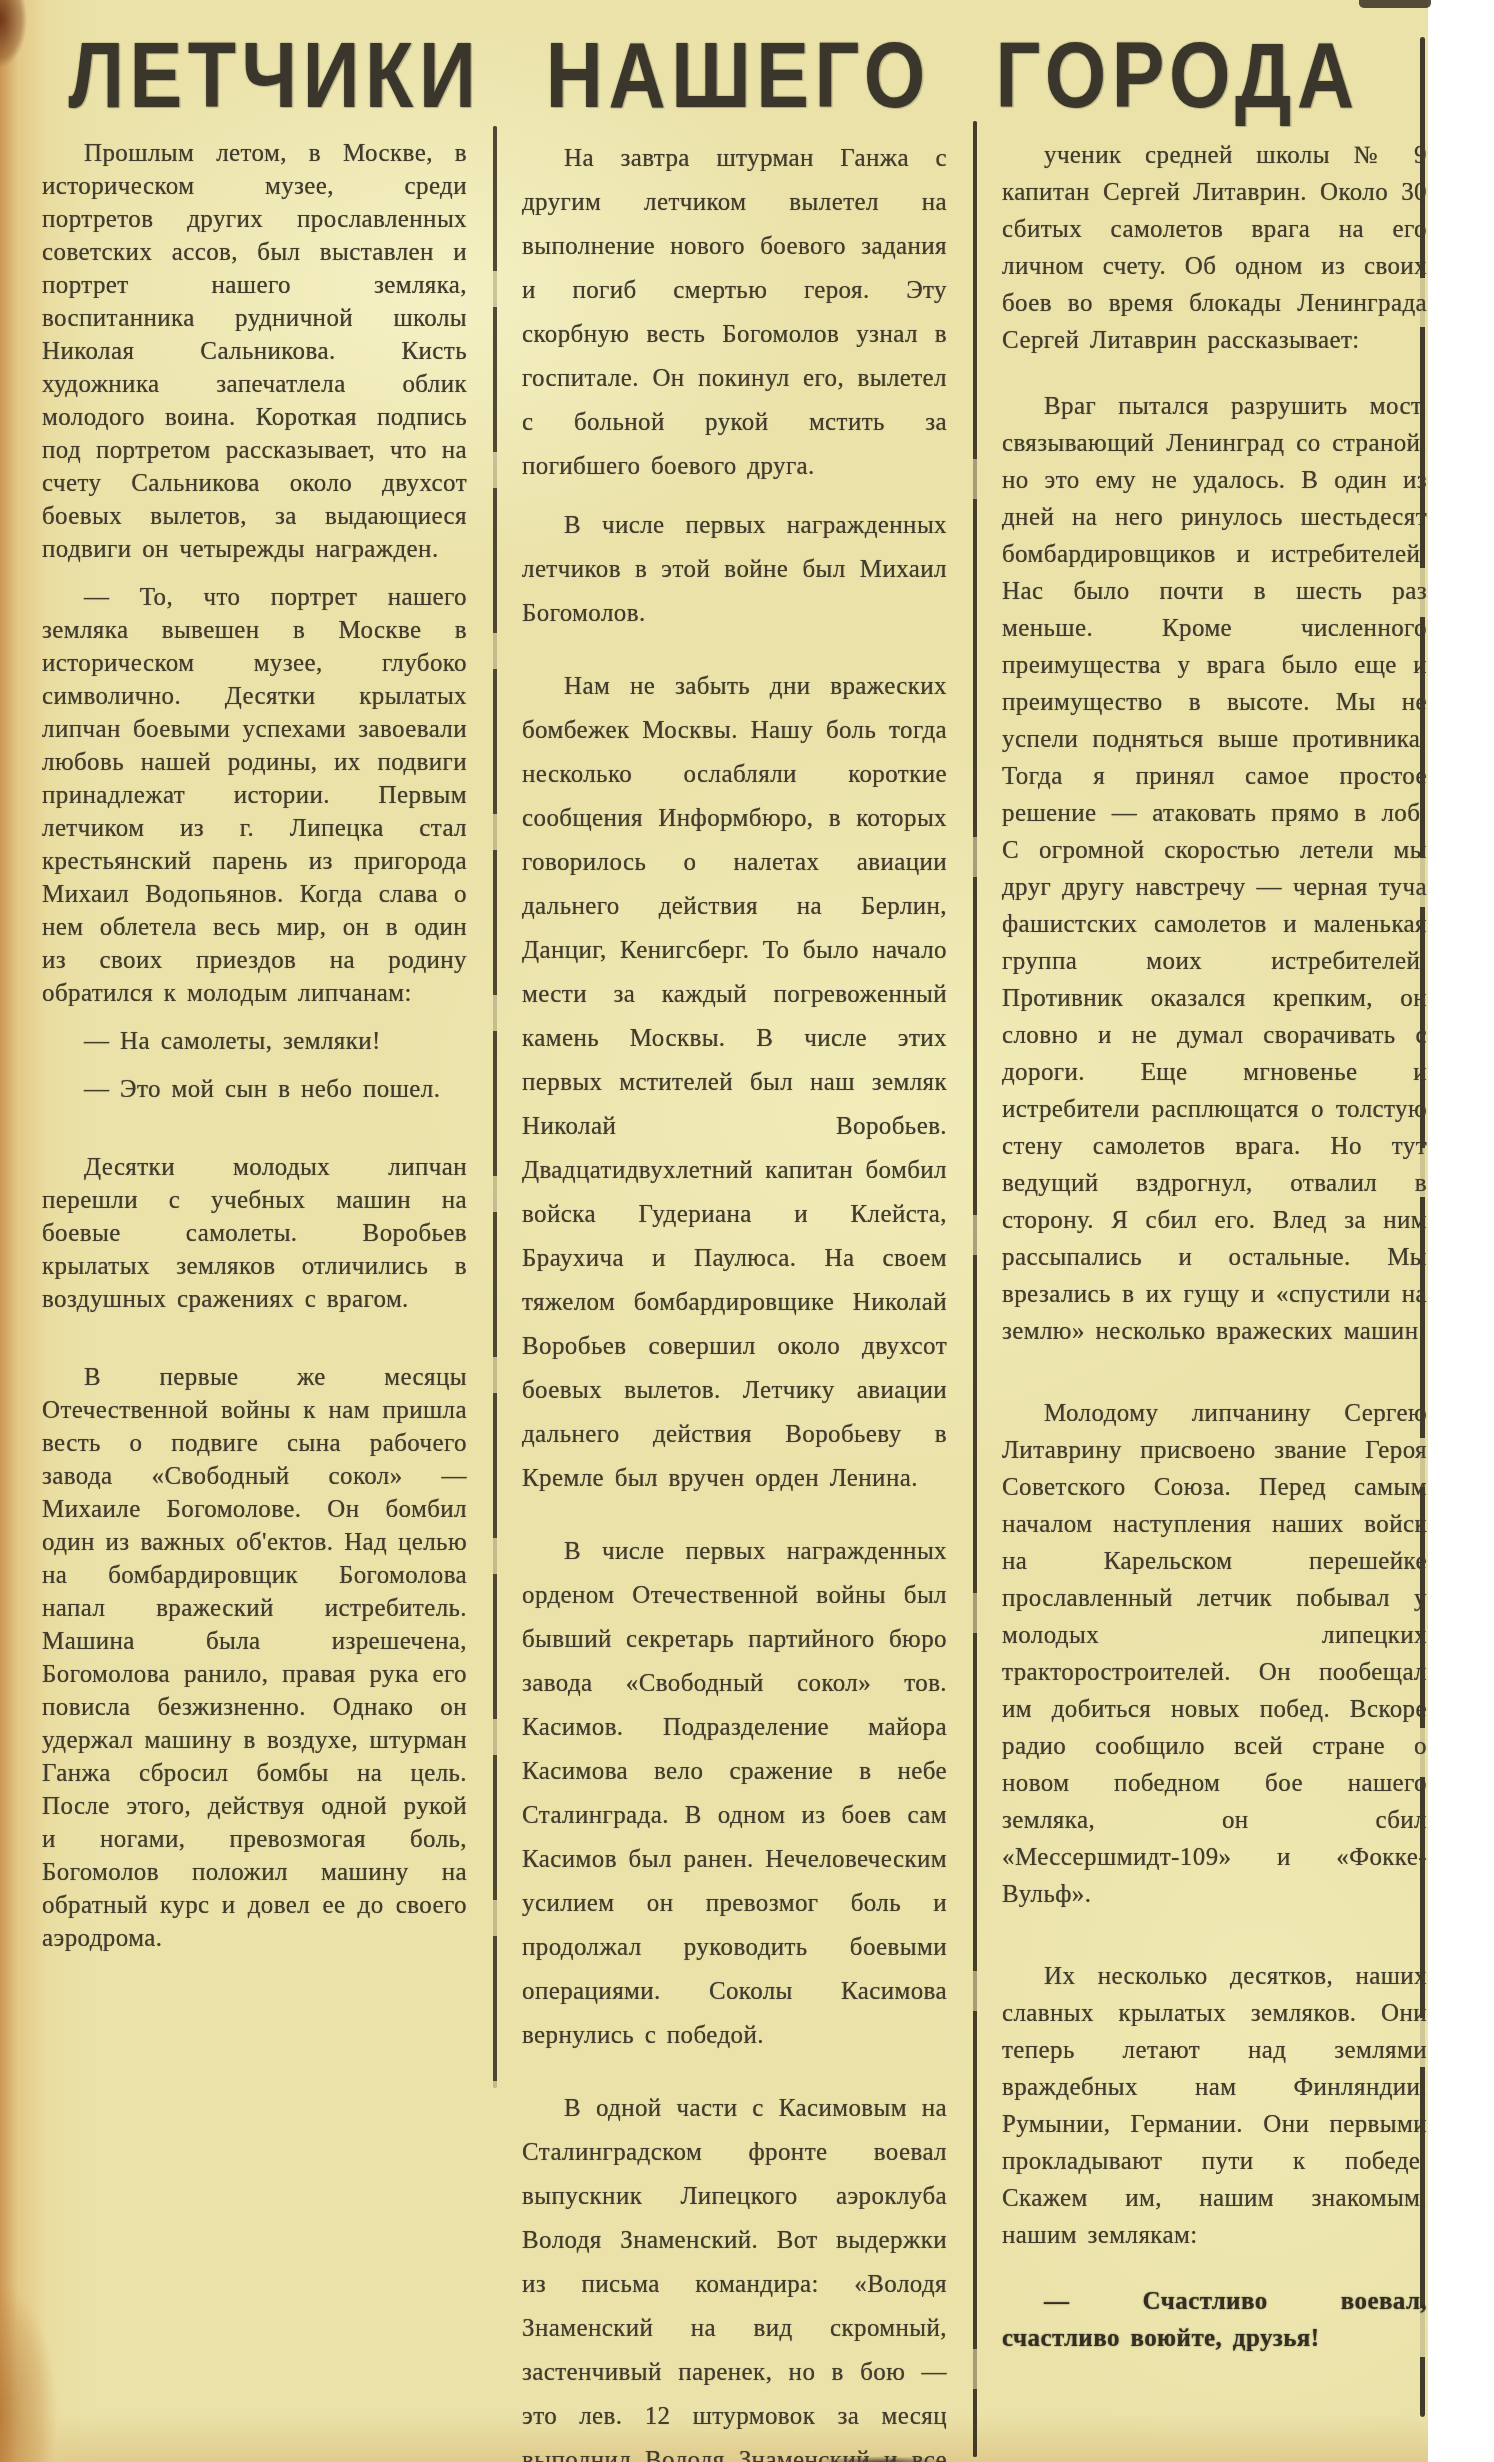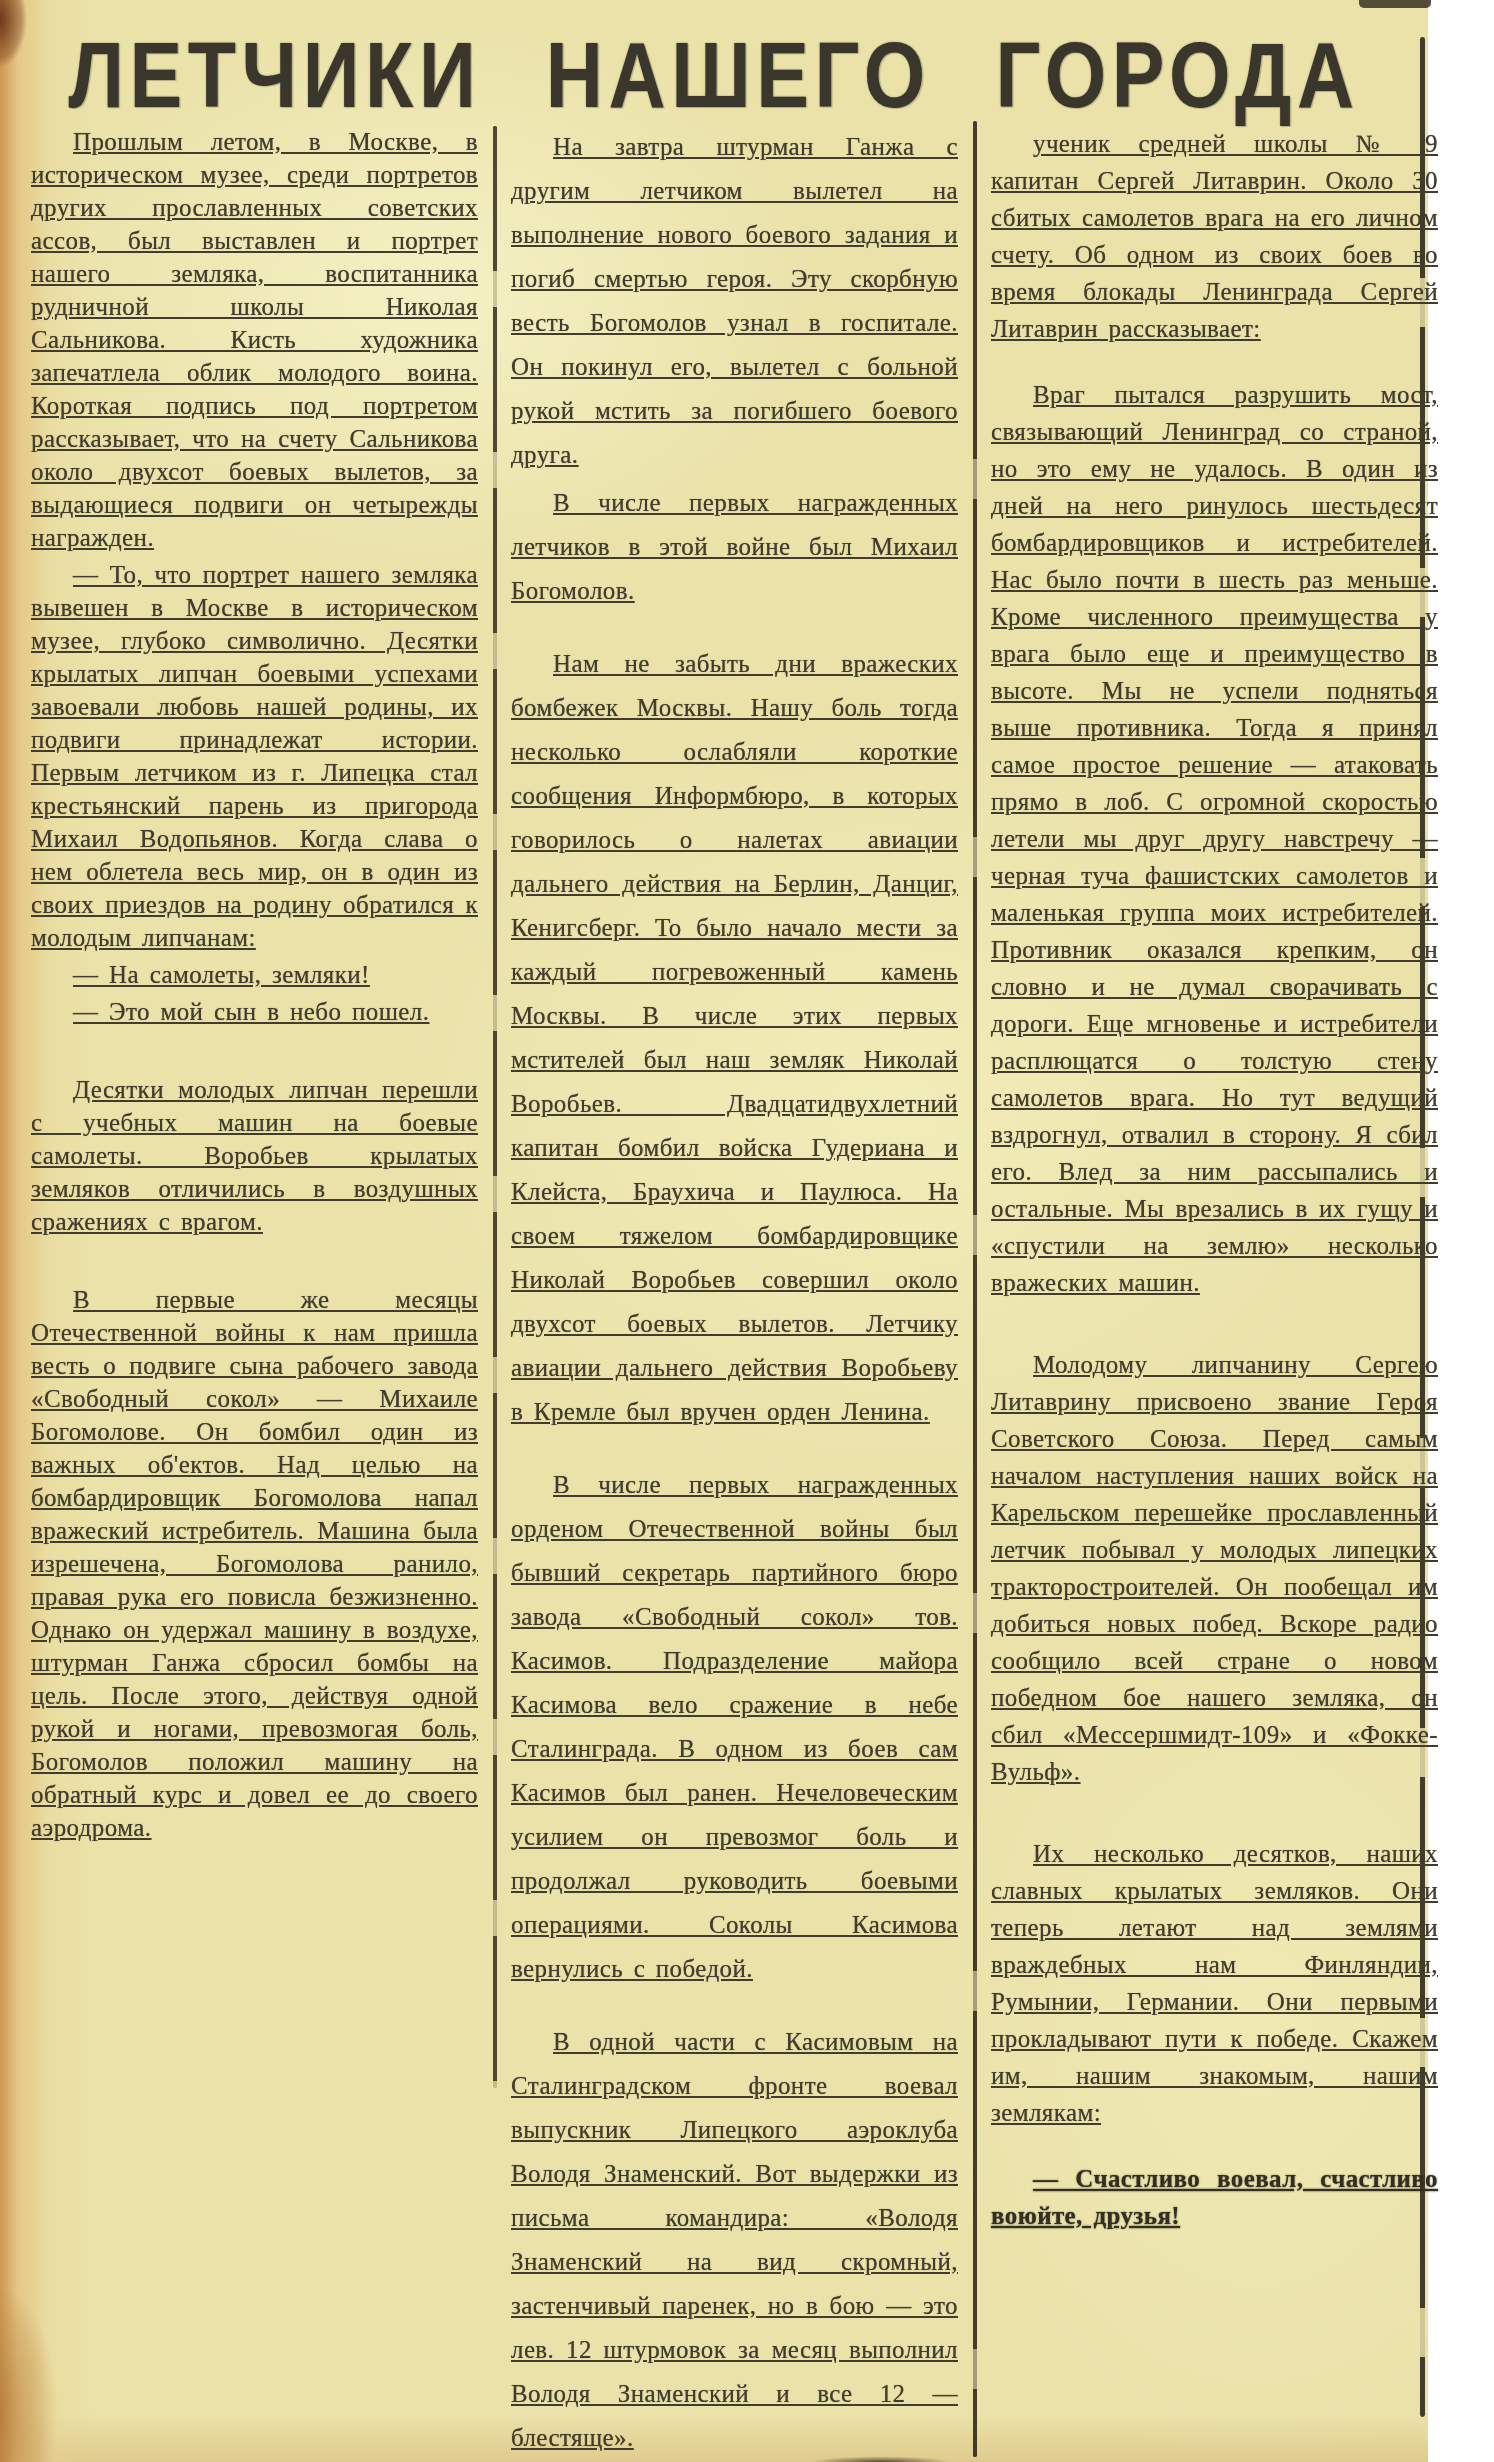--- a/index.html
+++ b/index.html
@@ -72,21 +72,21 @@
     color:#423c2e;
     font-size:25px;
     text-align:justify;
     word-spacing:4px;
     letter-spacing:0.4px;
     text-shadow:0 0 0.8px rgba(62,55,42,0.75);
   }
   .col-1{line-height:33px;}
   .col-2{line-height:44px;}
   .col-3{line-height:37px;}
-  .para{margin:4px;text-indent:42px;text-decoration:underline;}
+  .para{margin:15px;text-indent:42px;}
   .para.gap{margin-top:29px;}
   .para.gap-lg{margin-top:45px;}
   .para.bold{font-weight:bold;color:#332e22;text-shadow:0 0 1.6px rgba(50,44,32,0.8);}
   .divider{
     width:4px;
     margin:0 10.5px;
     border-radius:1.6px;
   }
   .divider-1{
     height:1962px;

